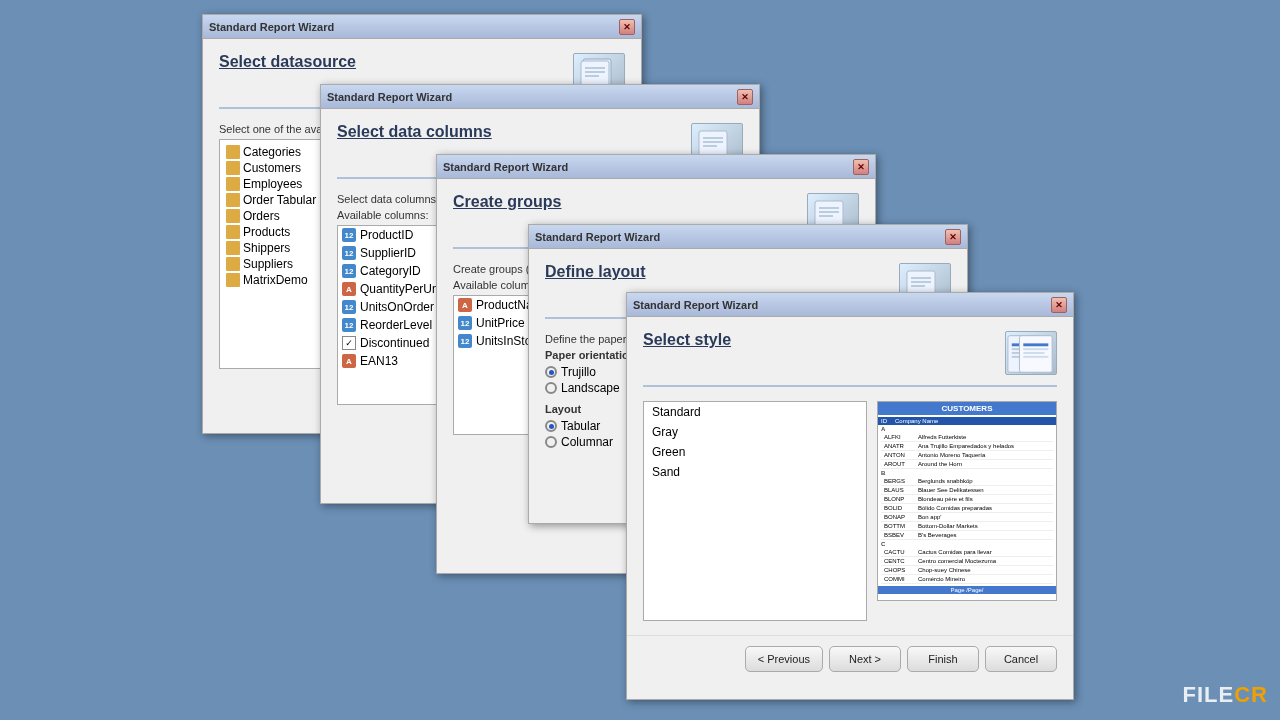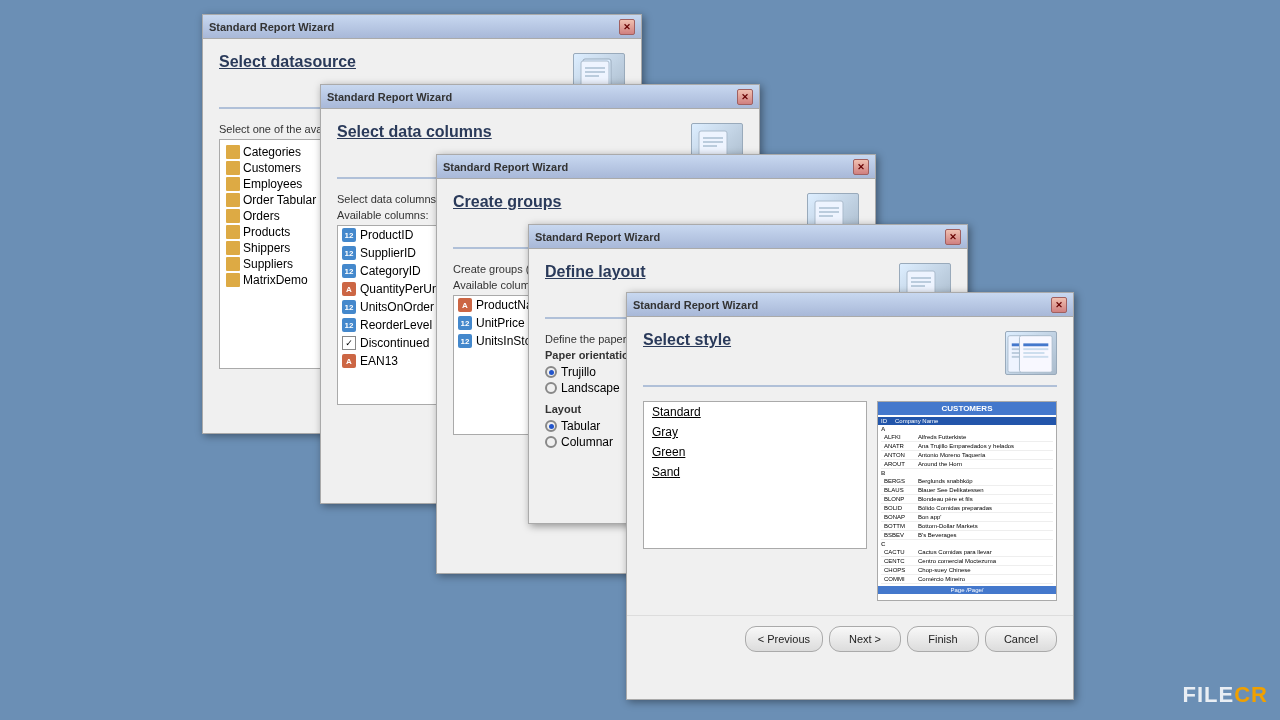--- a/index.html
+++ b/index.html
@@ -214,23 +214,22 @@
       display: inline-flex;
       align-items: center;
       justify-content: center;
       font-size: 9px;
       margin-right: 4px;
     }
 
     .style-list {
       background: white;
       border: 1px solid #aaa;
-      height: 148px;
+      height: 220px;
       overflow: auto;
-      text-decoration: underline;
     }
 
     .style-item {
       padding: 3px 8px;
       cursor: pointer;
     }
 
     .style-item.selected {
       background: #4478cc;
       color: white;
@@ -288,21 +287,21 @@
       gap: 6px;
       padding: 10px 16px;
       border-top: 1px solid #ddd;
     }
 
     .dialog-btn {
       min-width: 72px;
       height: 26px;
       background: linear-gradient(to bottom, #f8f8f8, #dcdcdc);
       border: 1px solid #aaa;
-      border-radius: 11px;
+      border-radius: 5px;
       font-size: 11px;
       cursor: pointer;
       padding: 0 12px;
       color: #222;
     }
     .radio-row { display: flex; align-items: center; gap: 4px; margin: 2px 0; }
     .radio-dot { width: 12px; height: 12px; border-radius: 50%; border: 2px solid #888; display: flex; align-items: center; justify-content: center; }
     .radio-dot.selected::after { content: ''; width: 5px; height: 5px; border-radius: 50%; background: #2255cc; }
 
     .filecr-badge {

